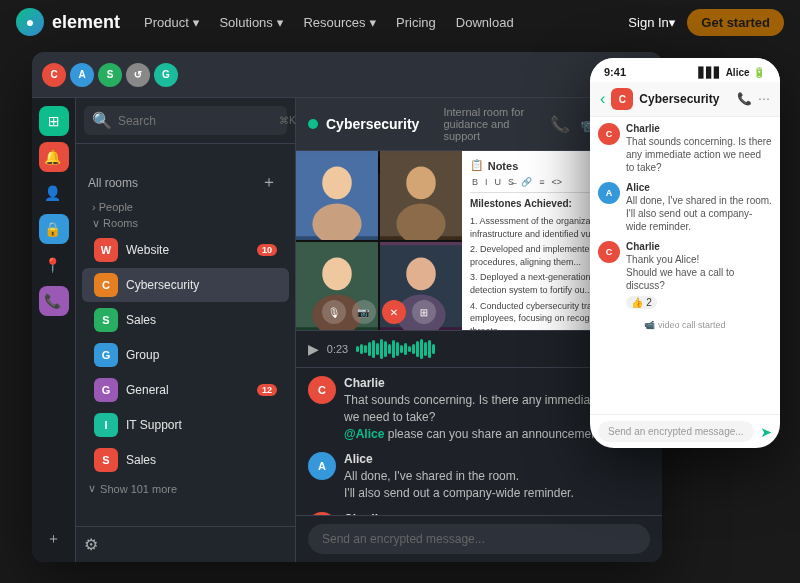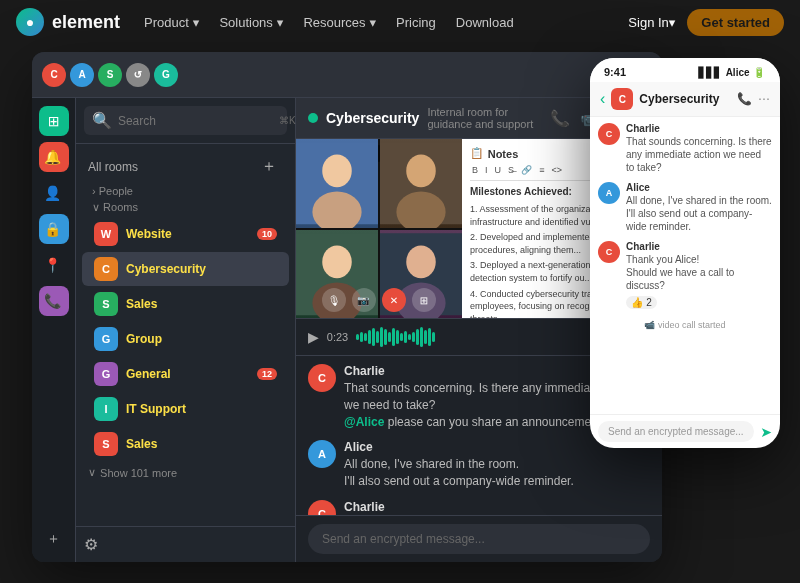--- a/index.html
+++ b/index.html
@@ -196,20 +196,21 @@
       padding: 6px 0;
     }
     .room-section-header {
       padding: 4px 12px;
       font-size: 12px;
       color: #aaa;
       display: flex;
       align-items: center;
       justify-content: space-between;
       cursor: pointer;
+      margin-top: 16px;
     }
     .room-subsection {
       padding: 2px 16px;
       font-size: 11px;
       color: #888;
       cursor: pointer;
     }
     .room-item {
       padding: 5px 12px;
       display: flex;
@@ -227,23 +228,22 @@
       display: flex;
       align-items: center;
       justify-content: center;
       font-size: 11px;
       color: white;
       font-weight: bold;
       flex-shrink: 0;
     }
     .room-name {
       font-size: 12px;
-      color: #fde047;
-      flex: 1;
-      font-weight: bold;
+      color: #e5e5e5;
+      flex: 1;
     }
     .room-badge {
       background: #e74c3c;
       color: white;
       border-radius: 10px;
       padding: 1px 5px;
       font-size: 9px;
       font-weight: bold;
     }
     .add-btn {
@@ -294,20 +294,21 @@
     }
     .chat-room-name {
       font-size: 14px;
       font-weight: 600;
       color: white;
     }
     .chat-room-desc {
       font-size: 11px;
       color: #888;
       flex: 1;
+      margin-left: 16px;
     }
     .chat-header-icons {
       display: flex;
       gap: 10px;
       color: #aaa;
       font-size: 16px;
     }
 
     
     .video-notes-area {

